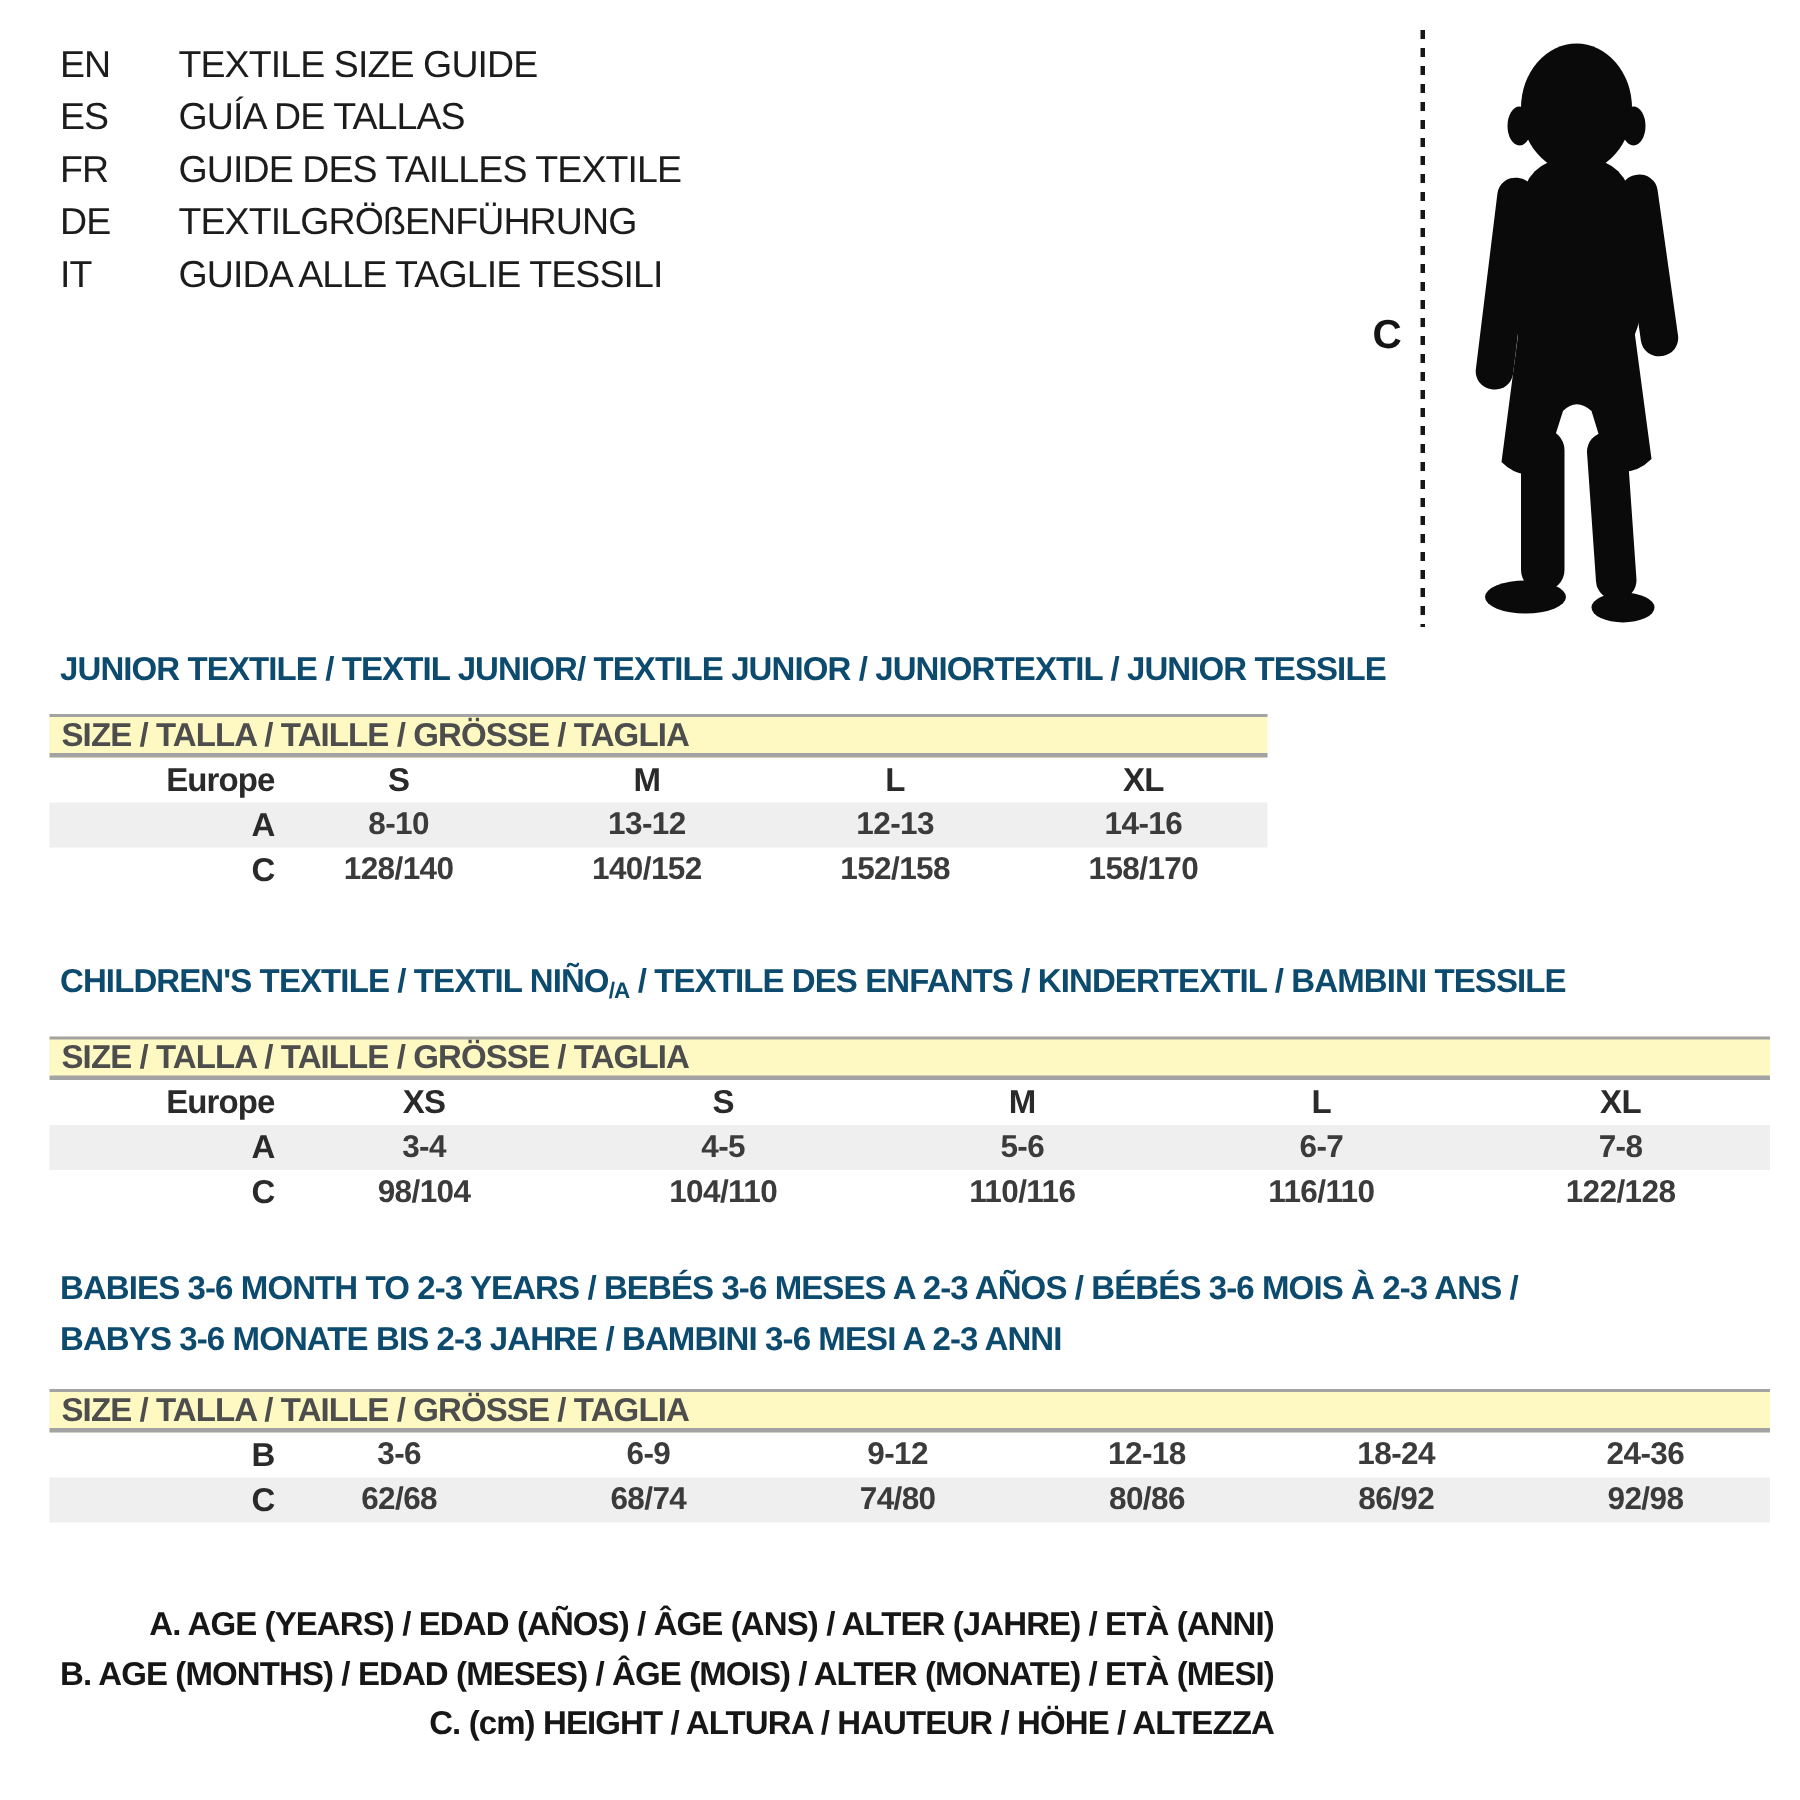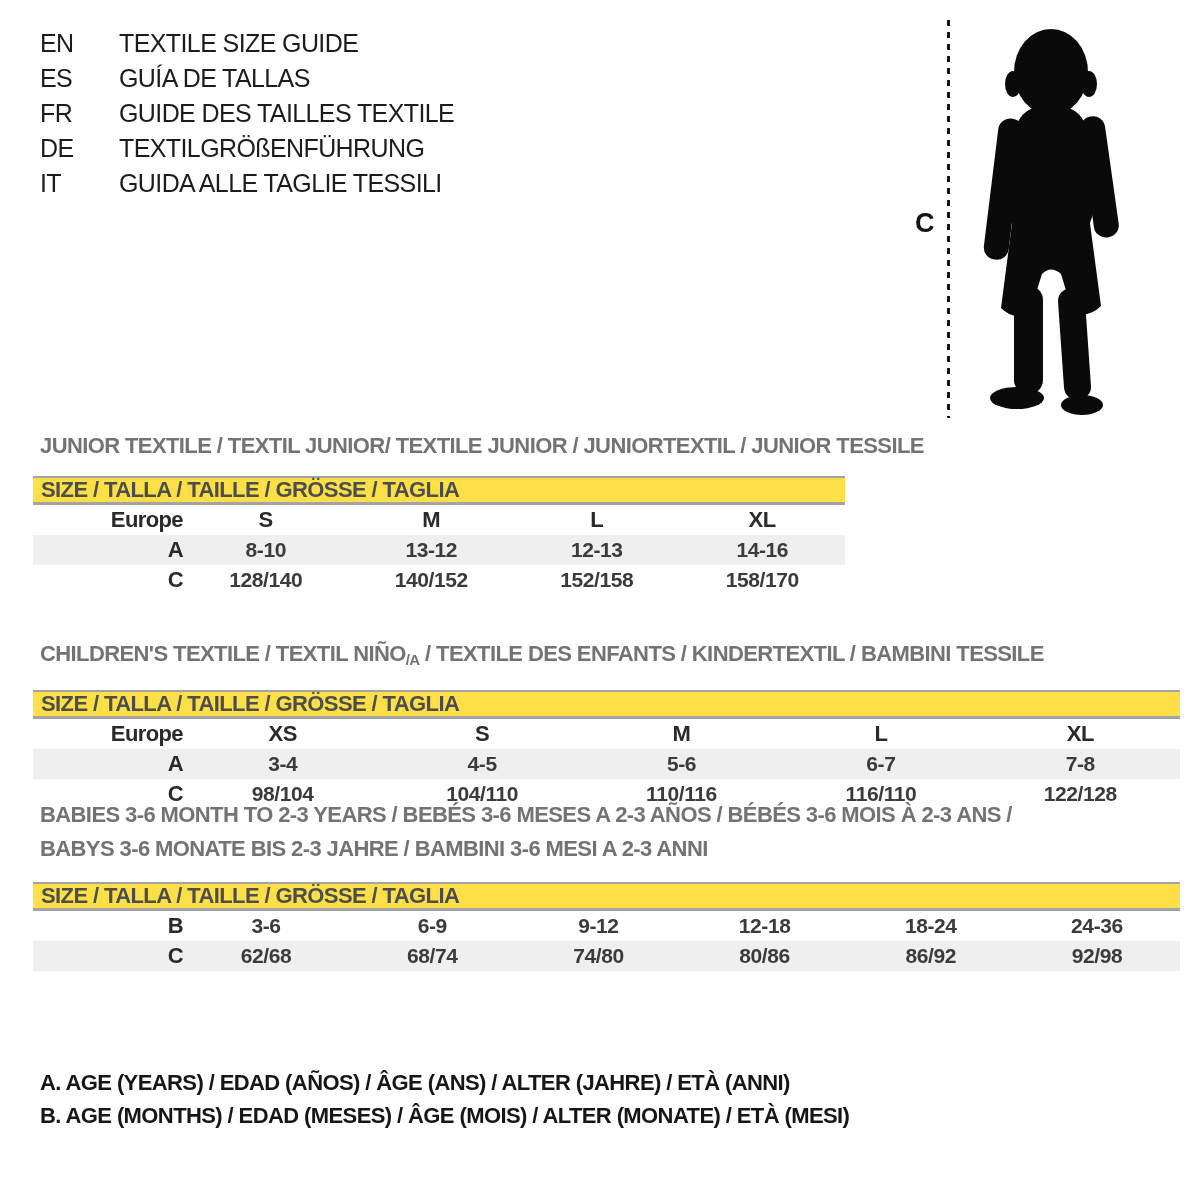--- a/index.html
+++ b/index.html
@@ -25,32 +25,32 @@
   .dash-line {
     position:absolute; left:44px; top:8px; width:3px; height:398px;
     background:repeating-linear-gradient(to bottom, #161616 0px, #161616 6px, transparent 6px, transparent 12px);
   }
   .toddler-svg { position:absolute; left:64px; top:6px; }
 
   
   .table-sec { position:absolute; left:33px; }
   .sec-junior   { top:432px; width:812px; }
   .sec-children { top:640px; width:1147px; }
-  .sec-babies   { top:798px; width:1147px; }
+  .sec-babies   { top:842px; width:1147px; }
 
   .sec-title {
     margin:0 0 0 7px; font-size:22px; font-weight:700; letter-spacing:-0.6px;
-    color:#737373; white-space:nowrap; line-height:28px;
+    color:#0c4a6e; white-space:nowrap; line-height:28px;
   }
   .sec-title.two-line { line-height:34px; }
   .sec-title .subsc { font-size:15px; vertical-align:-4px; }
 
   .band {
     margin-top:16px; height:29px;
-    background:#fde047;
+    background:#fef9c3;
     border-top:2px solid #a3a3a3; border-bottom:3px solid #a3a3a3;
     display:flex; align-items:center; padding-left:8px; box-sizing:border-box;
   }
   .band span {
     font-size:22px; font-weight:700; letter-spacing:-0.6px; color:#4d4d4d; white-space:nowrap;
   }
 
   .trow { display:flex; align-items:center; height:30px; margin-top:0; }
   .trow:first-of-type { margin-top:6px; }
   .rlabel {
@@ -61,21 +61,21 @@
     flex:1; text-align:center; font-size:21px; font-weight:700;
     letter-spacing:-0.4px; color:#3b3b3b;
   }
   .cols .cell { color:#2a2a2a; font-size:22px; }
   .shaded { background:#efefef; }
 
   
   .footnotes { position:absolute; top:1066px; left:40px; }
   .fnote {
     margin:0; font-size:22px; font-weight:700; letter-spacing:-0.6px;
-    line-height:33px; color:#161616; white-space:nowrap;
+    line-height:33px; color:#161616; white-space:nowrap;text-align:right;
   }
 </style>
 </head>
 <body>
 
 <div class="page">
 
   <div class="langs">
     <div class="lang-row">
       <span class="lang-code">EN</span>
@@ -203,15 +203,16 @@
       <span class="cell">74/80</span>
       <span class="cell">80/86</span>
       <span class="cell">86/92</span>
       <span class="cell">92/98</span>
     </div>
   </section>
 
   <div class="footnotes">
     <p class="fnote">A. AGE (YEARS) / EDAD (AÑOS) / ÂGE (ANS) / ALTER (JAHRE) / ETÀ (ANNI)</p>
     <p class="fnote">B. AGE (MONTHS) / EDAD (MESES) / ÂGE (MOIS) / ALTER (MONATE) / ETÀ (MESI)</p>
+    <p class="fnote">C. (cm) HEIGHT / ALTURA / HAUTEUR / HÖHE / ALTEZZA</p>
   </div>
 
 </div>
 
 </body></html>

